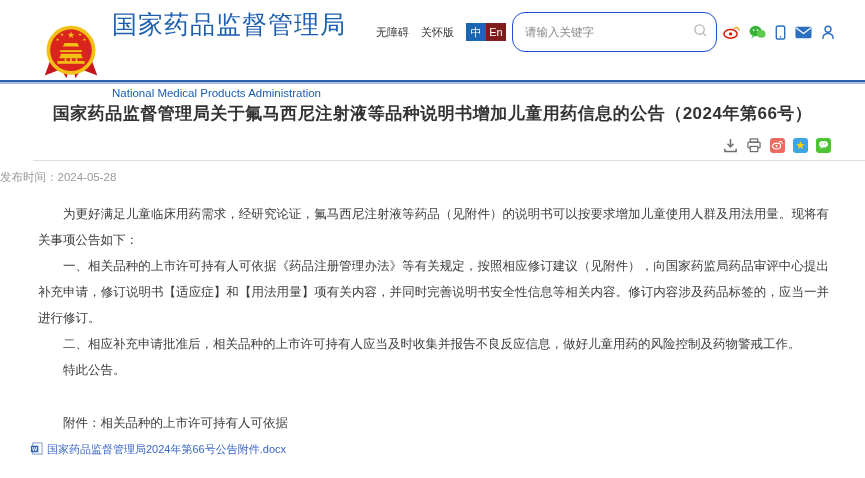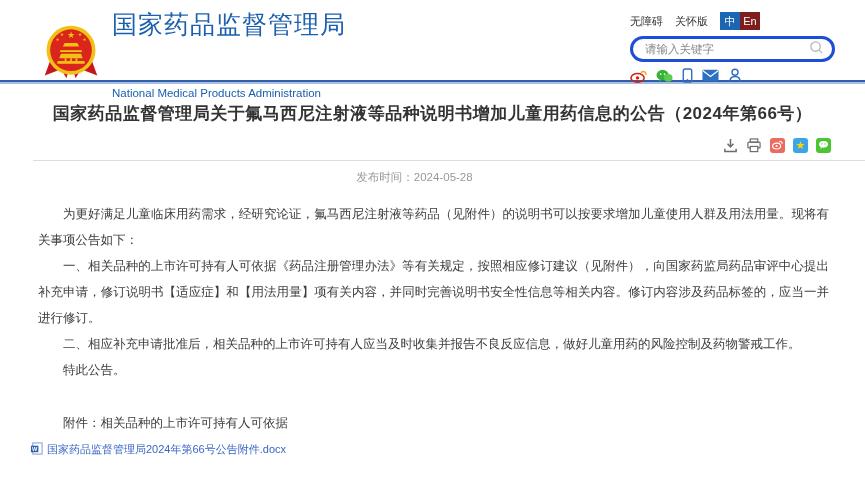--- a/index.html
+++ b/index.html
@@ -7,47 +7,47 @@
     font-family:"Liberation Sans","DejaVu Sans",sans-serif; }
   body { position:relative; }
 
   
   .header { display:flex; justify-content:space-between; align-items:flex-start;
     padding:8px 30px 4px 42px; height:80px; }
   .brand { display:flex; align-items:center; gap:12px; }
   .brand-text { display:flex; flex-direction:column; gap:2px; }
   .org-name { color:#1c5fae; font-size:25px; font-weight:normal; letter-spacing:1px; }
   .org-name-en { color:#1c5fae; font-size:11.5px;margin-top:44px; }
-  .header-right { display:flex; flex-direction:column; align-items:flex-start; gap:6px; padding-top:4px; }
+  .header-right { display:flex; flex-direction:row; align-items:center; gap:6px; padding-top:4px; }
   .top-links { display:flex; align-items:center; gap:12px; font-size:11px; color:#333; }
   .top-links a { color:#333; text-decoration:none; cursor:pointer; }
   .lang-toggle { display:flex; }
   .lang-btn { width:20px; height:18px; display:flex; align-items:center; justify-content:center;
     font-size:11px; color:#fff; cursor:pointer; }
   .lang-zh { background:#1a66b3; }
   .lang-en { background:#7f1d1d; }
-  .search-box { width:205px; height:26px; border:3px solid #1d4ed8; border-radius:13px;
+  .search-box { width:205px; height:40px; border:1px solid #1d4ed8; border-radius:13px;
     display:flex; align-items:center; padding:0 8px 0 12px; }
   .search-box input { border:none; outline:none; flex:1; font-size:11.5px; color:#333;
     font-family:inherit; background:transparent; }
   .search-box input::placeholder { color:#8a8a8a; }
   .mini-icons { display:flex; align-items:center; gap:9px; }
   .mini-icons span { display:inline-flex; cursor:pointer; }
   .blue-bar { height:4px; background:#2d5fae; border-bottom:2px solid #a9bedf; }
 
   
   .title { text-align:center; font-size:17px; font-weight:bold; color:#333;
     margin:18px 40px 0; letter-spacing:0.5px; }
   .tools { display:flex; justify-content:flex-end; align-items:center; gap:8px;
     margin:12px 34px 0 0; height:16px; }
   .tools .tool { display:inline-flex; cursor:pointer; }
   .tile { width:15px; height:15px; border-radius:3px; display:inline-flex;
     align-items:center; justify-content:center; }
   .rule { border:none; border-top:1px solid #ddd; margin:7px 0 0 33px; }
-  .publish { text-align:center; margin:9px 36px 0 0; font-size:11.5px; color:#999; }
+  .publish { text-align:left; margin:9px 36px 0 0; font-size:11.5px; color:#999; }
   .content { margin:16px 36px 0 38px; font-size:12.5px; color:#3c3c3c; line-height:26px;
     text-align:justify; }
   .content p { text-indent:2em; }
   .attach-line { margin-top:27px; }
 
   
   .file-link { position:absolute; left:30px; bottom:21px; display:flex; align-items:center;
     gap:4px; font-size:11px; color:#3a66c4; cursor:pointer; text-decoration:none; }
 </style>
 </head>

